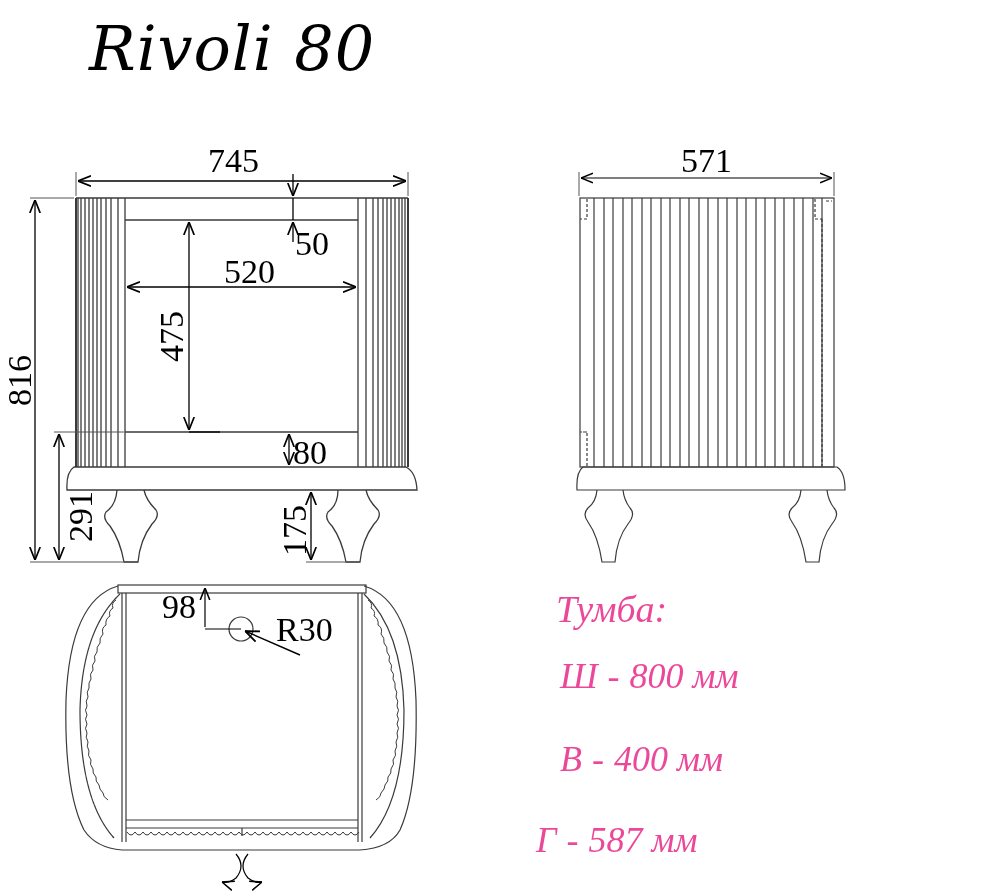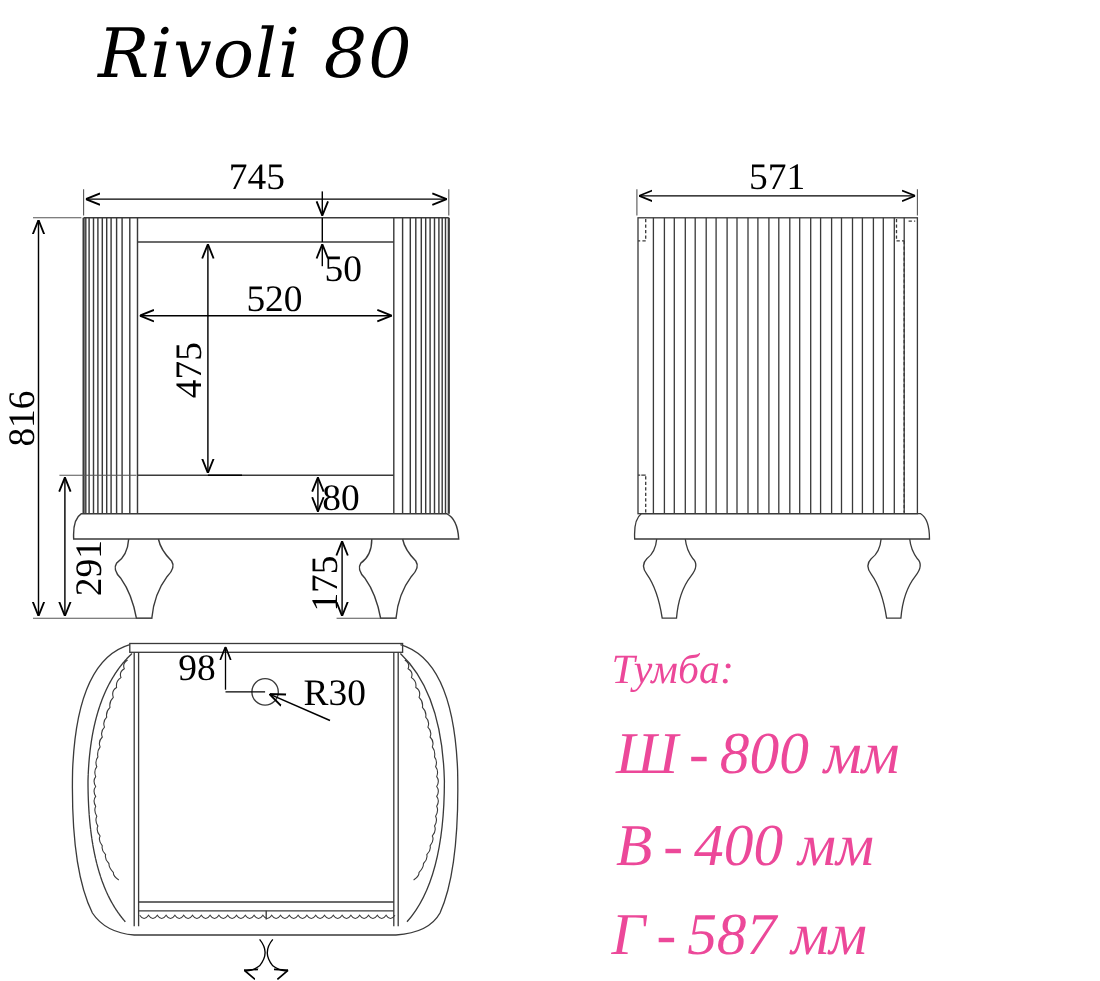--- a/index.html
+++ b/index.html
@@ -12,24 +12,24 @@
     margin-left: 43px;
   }
   svg.drawing { position: absolute; left: 0; top: 0; }
   .dim { font-family: "Liberation Serif", "DejaVu Serif", serif; font-size: 34px; fill: #000; }
   .spec {
     position: absolute;
     font-family: "Liberation Serif", "DejaVu Serif", serif;
     font-style: italic; color: #ec4899; line-height: 1;
   }
   .spec-heading { left: 556px; top: 590px; font-size: 38px; }
-  .spec-row { font-size: 54px; }
+  .spec-row { font-size: 36px; }
   .spec-w { left: 560px; top: 658px; }
   .spec-h { left: 560px; top: 741px; }
-  .spec-d { left: 556px; top: 822px; }
+  .spec-d { left: 536px; top: 822px; }
   .spec-row .sep { margin: 0 10px; }
 </style>
 </head>
 <body>
 
 <div class="title">Rivoli 80</div>
 
 <svg class="drawing" width="1000" height="892" viewBox="0 0 1000 892">
   <defs>
     <marker id="arr" viewBox="0 0 10 10" refX="10" refY="5" markerWidth="10" markerHeight="10" orient="auto-start-reverse">

